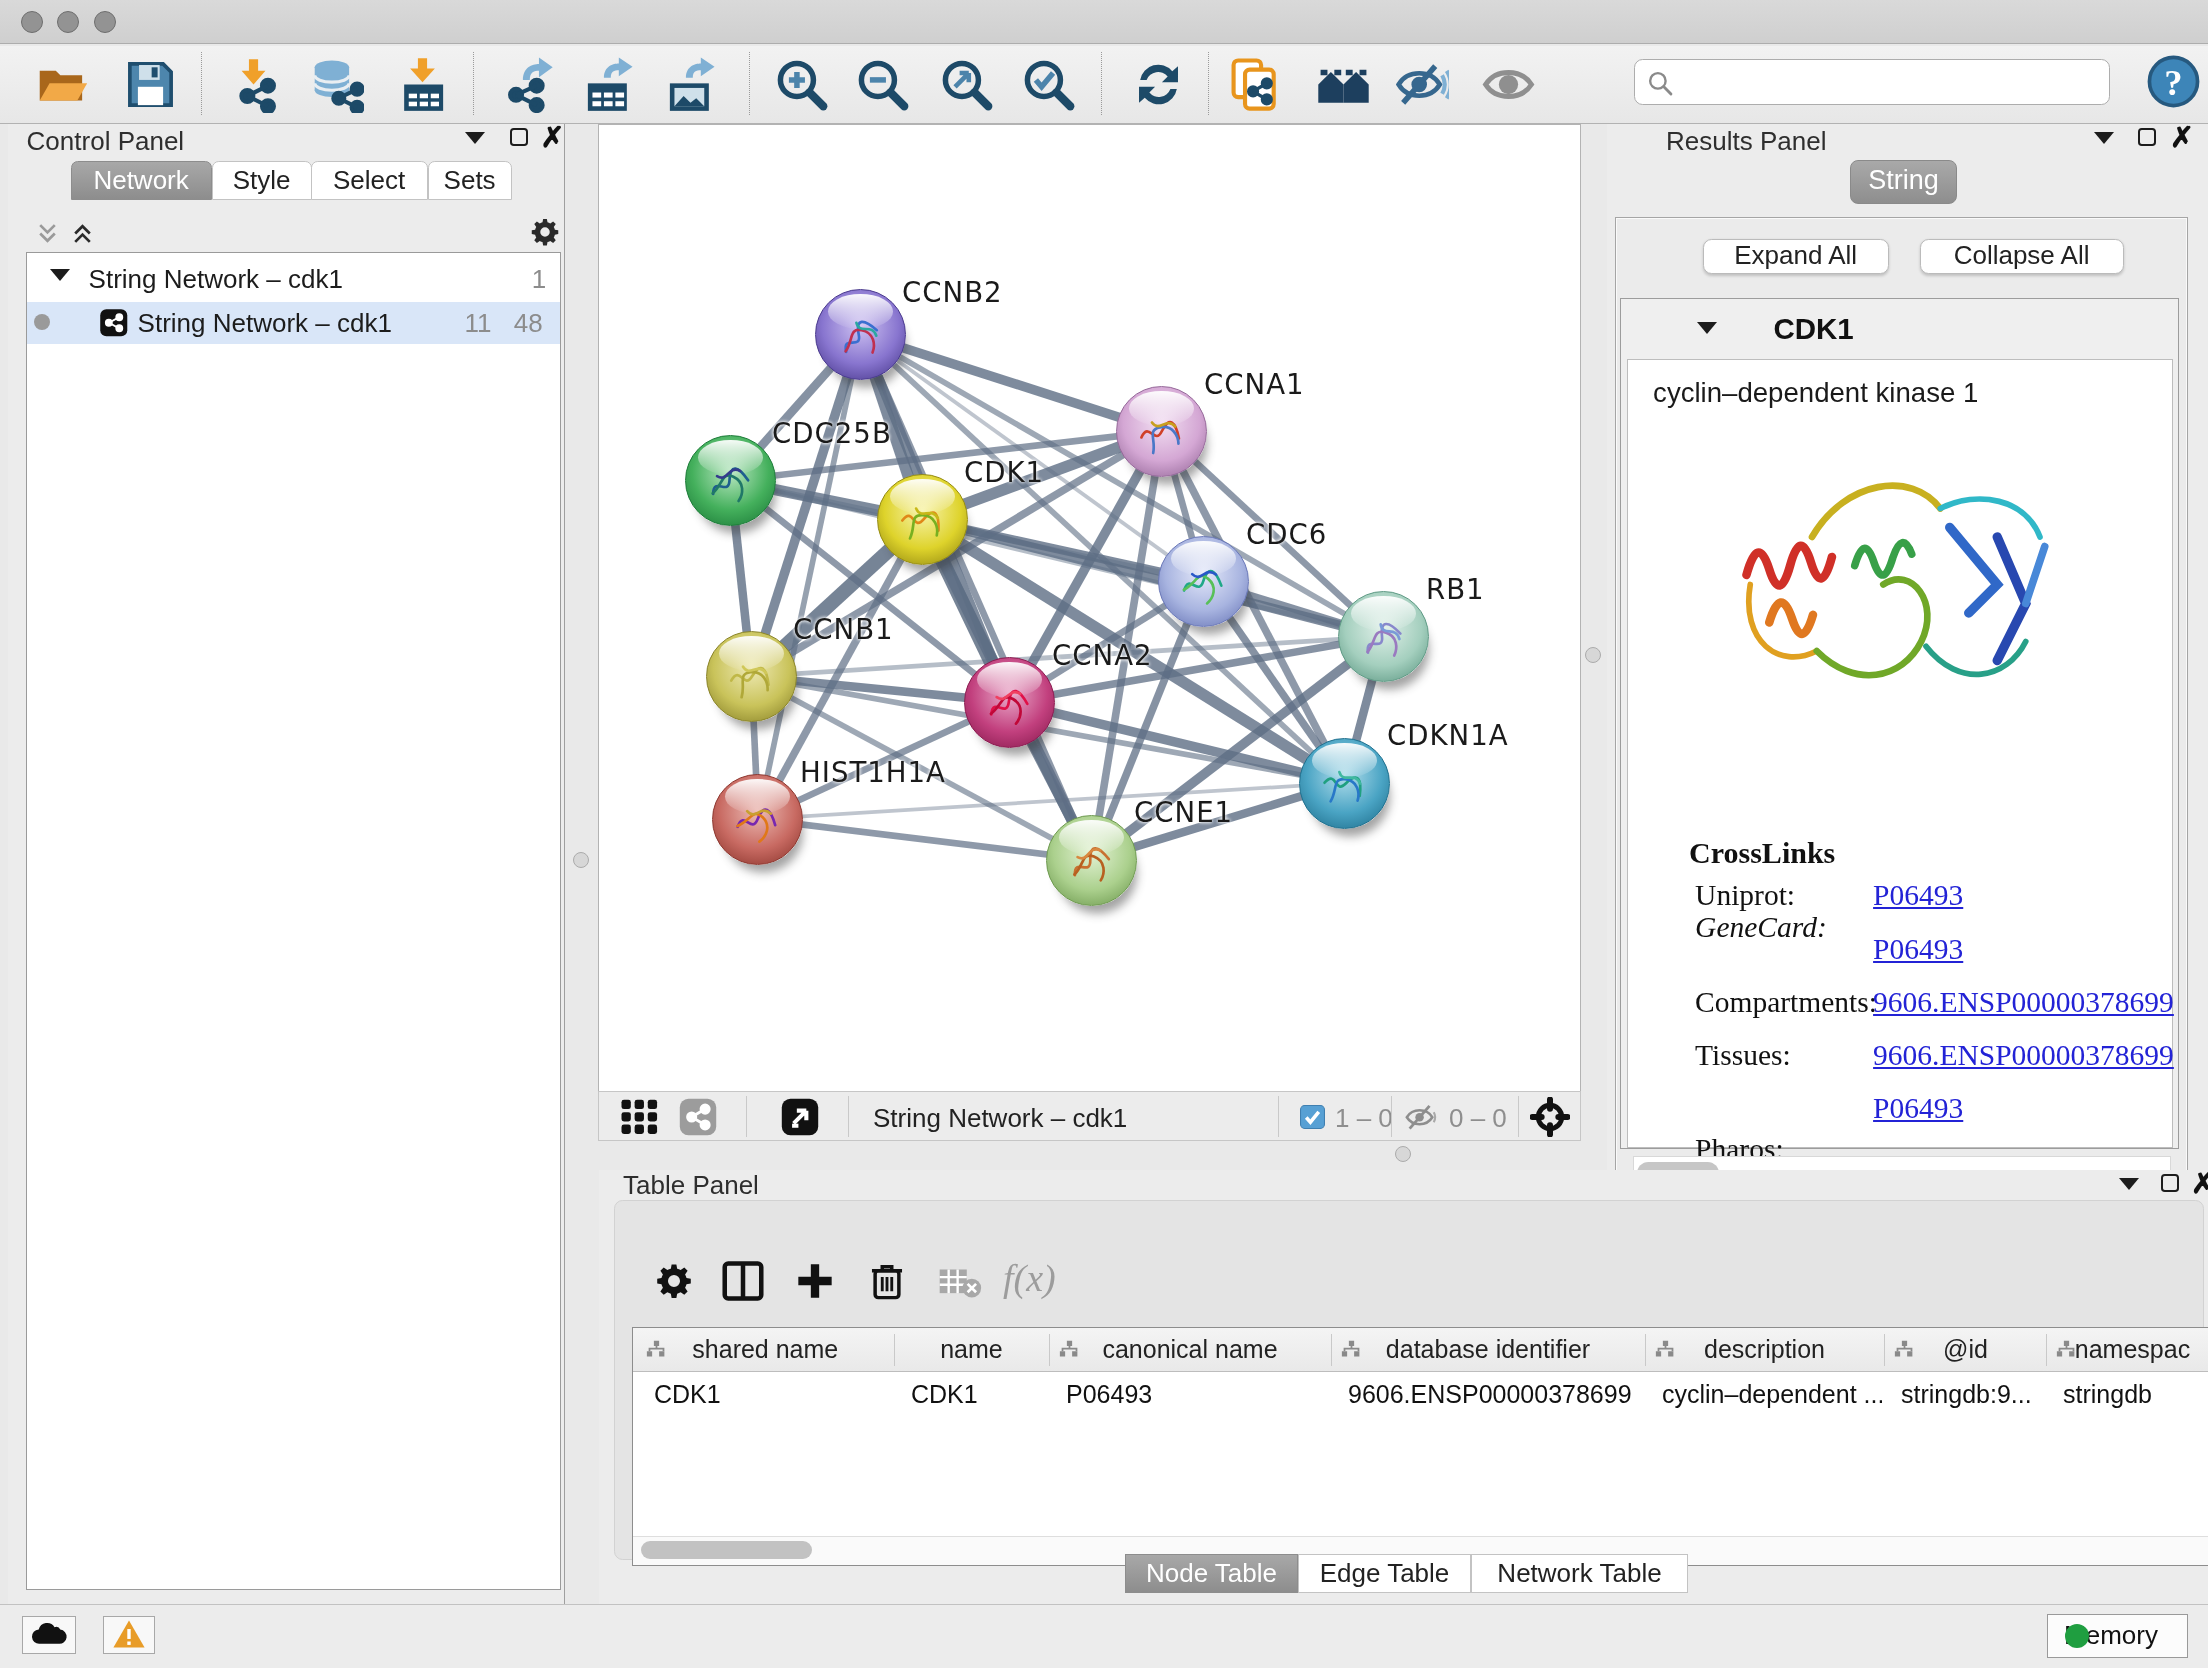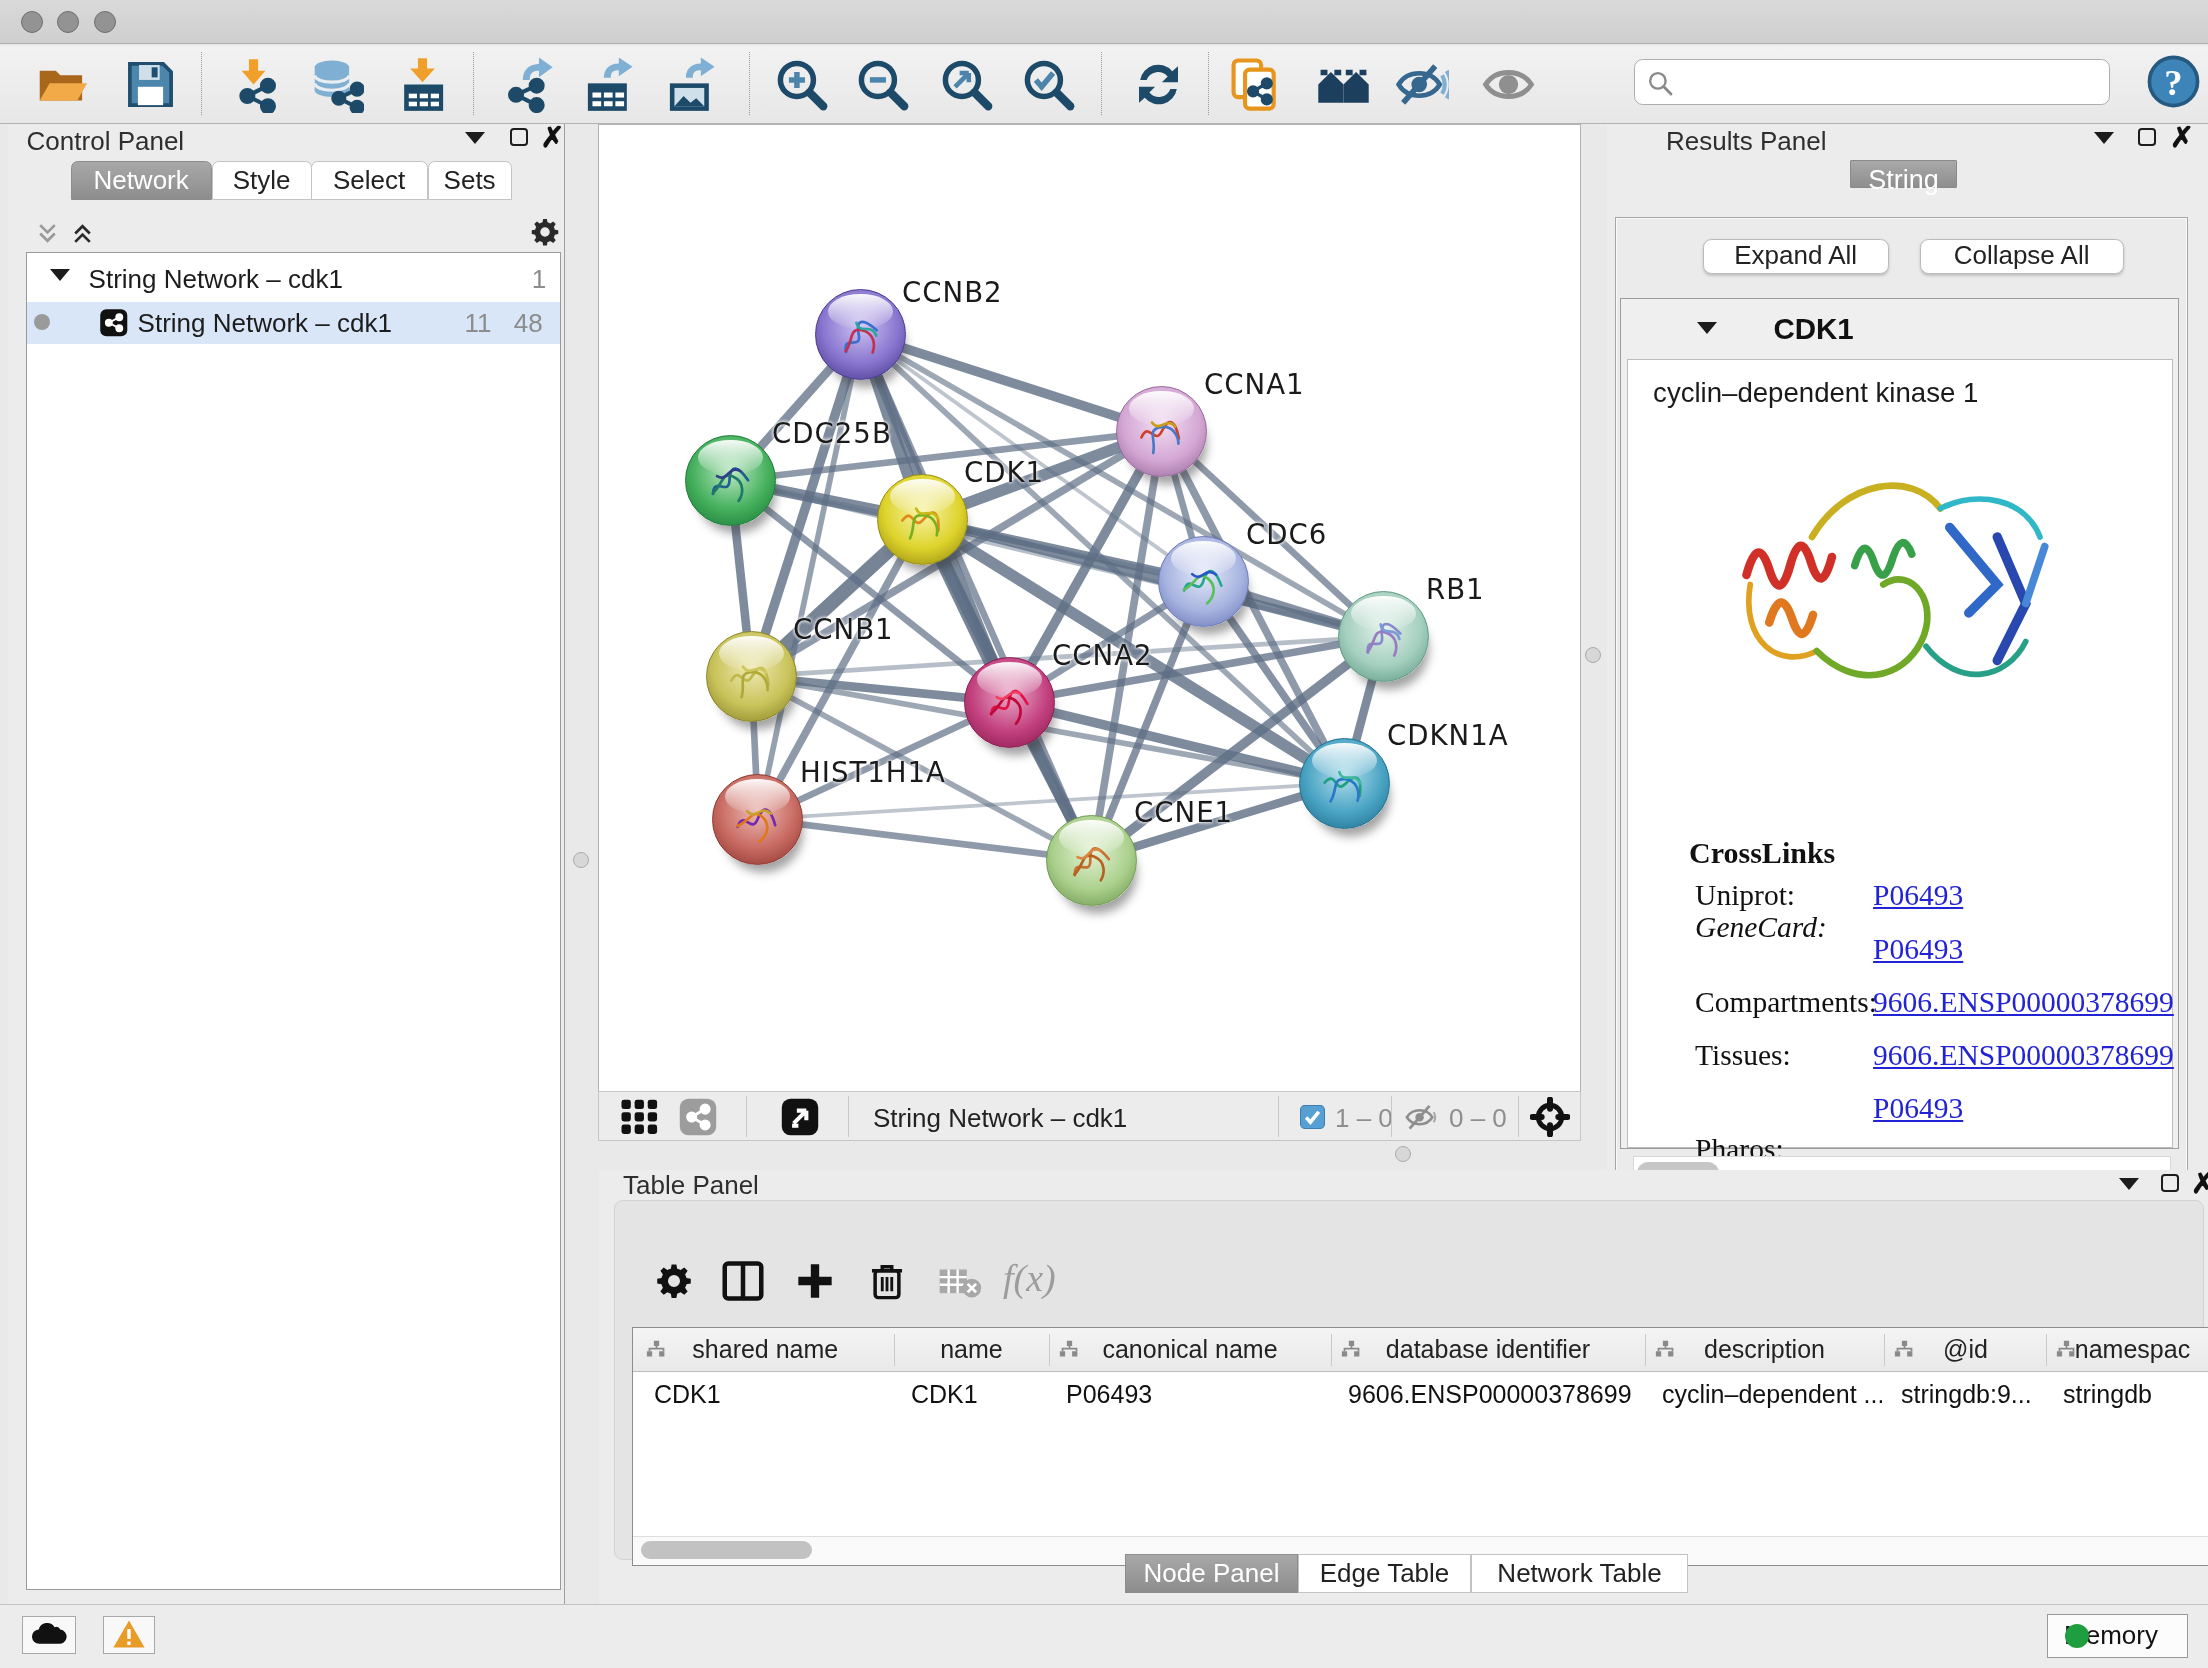--- a/index.html
+++ b/index.html
@@ -51,22 +51,22 @@
     background:linear-gradient(rgba(255,255,255,.95),rgba(255,255,255,.03)); }
   .node svg { position:absolute; left:13.3px; top:19px; }
   .nlabel { position:absolute; font-size:27.6px; color:#1a1a1a; white-space:nowrap;
     font-family:"DejaVu Sans",sans-serif; letter-spacing:1px;
     text-shadow:0 0 3.8px #fff,0 0 3.8px #fff; }
   .ntsep { position:absolute; top:3.8px; height:41px; width:0; border-left:1.9px solid #c9c9c9; }
   .ntgray { font-size:26px; color:#8e8e8e; position:absolute; top:11.4px; }
   
   #results-panel { position:absolute; left:1607px; top:124px; width:601px; height:1480px;
     background:#ececec; }
-  #rp-tab { position:absolute; left:243px; top:36px; width:107px; height:28px;
-    background:linear-gradient(#a9a9a9,#8e8e8e); border:1px solid #8a8a8a; border-radius:1px;
+  #rp-tab { position:absolute; left:243px; top:36px; width:107px; height:44px;
+    background:linear-gradient(#a9a9a9,#8e8e8e); border:1px solid #8a8a8a; border-radius:8px;
     color:#fff; font-size:27px; text-align:center; line-height:38px; }
   #rp-outer { position:absolute; left:7.6px; top:93px; width:573px; height:980px;
     background:#ebebeb; border:1.9px solid #a5a5a5; box-shadow:inset 0 0 0 1px #fafafa; }
   .rbtn { position:absolute; top:21px; height:35px; background:#fff; border:1px solid #bbb;
     border-radius:8.6px; font-size:26px; color:#222; text-align:center;
     box-shadow:0 1.9px 2.9px rgba(0,0,0,.18); }
   #rp-cdk { position:absolute; left:4.8px; top:80px; width:559px; height:851px;
     background:#efefef; border:1px solid #9c9c9c; }
   #rp-inner { position:absolute; left:5.7px; top:60px; width:546px; height:789px;
     background:#fff; border:1px solid #bdbdbd; }
@@ -651,21 +651,21 @@
           <div class="ccell" style="left: 1029px; width: 220px;">cyclin–dependent ...</div>
           <div class="ccell" style="left: 1268px; width: 144px;">stringdb:9...</div>
           <div class="ccell" style="left: 1430px; width: 154px;">stringdb</div>
         </div>
       <div id="tp-scroll">
         <div id="tp-thumb"></div>
       </div>
     </div>
   </div>
   <div id="tp-tabs">
-      <div class="btab sel" style="left: 526px; width: 173px; line-height: 37px;">Node Panel</div>
+      <div class="btab sel" style="left: 526px; width: 173px; line-height: 37px;">Node Table</div>
       <div class="btab" style="left: 699px; width: 173px; line-height: 37px;">Edge Table</div>
       <div class="btab" style="left: 872px; width: 217px; line-height: 37px;">Network Table</div>
     </div>
 </div>
 
 <div id="statusbar">
   <div class="sbtn" style="left:22px;width:54px">
     <svg width="38" height="28.5" viewBox="0 0 24 16" style="margin:2.9px 0 0 6.7px">
       <path d="M6,14 a4.5,4.5 0 0 1 -0.5,-9 a5.5,5.5 0 0 1 10,-1.5 a2.8,2.8 0 0 1 3.6,1.5 a4.4,4.4 0 0 1 -1,9 z" fill="#111"></path>
     </svg>

